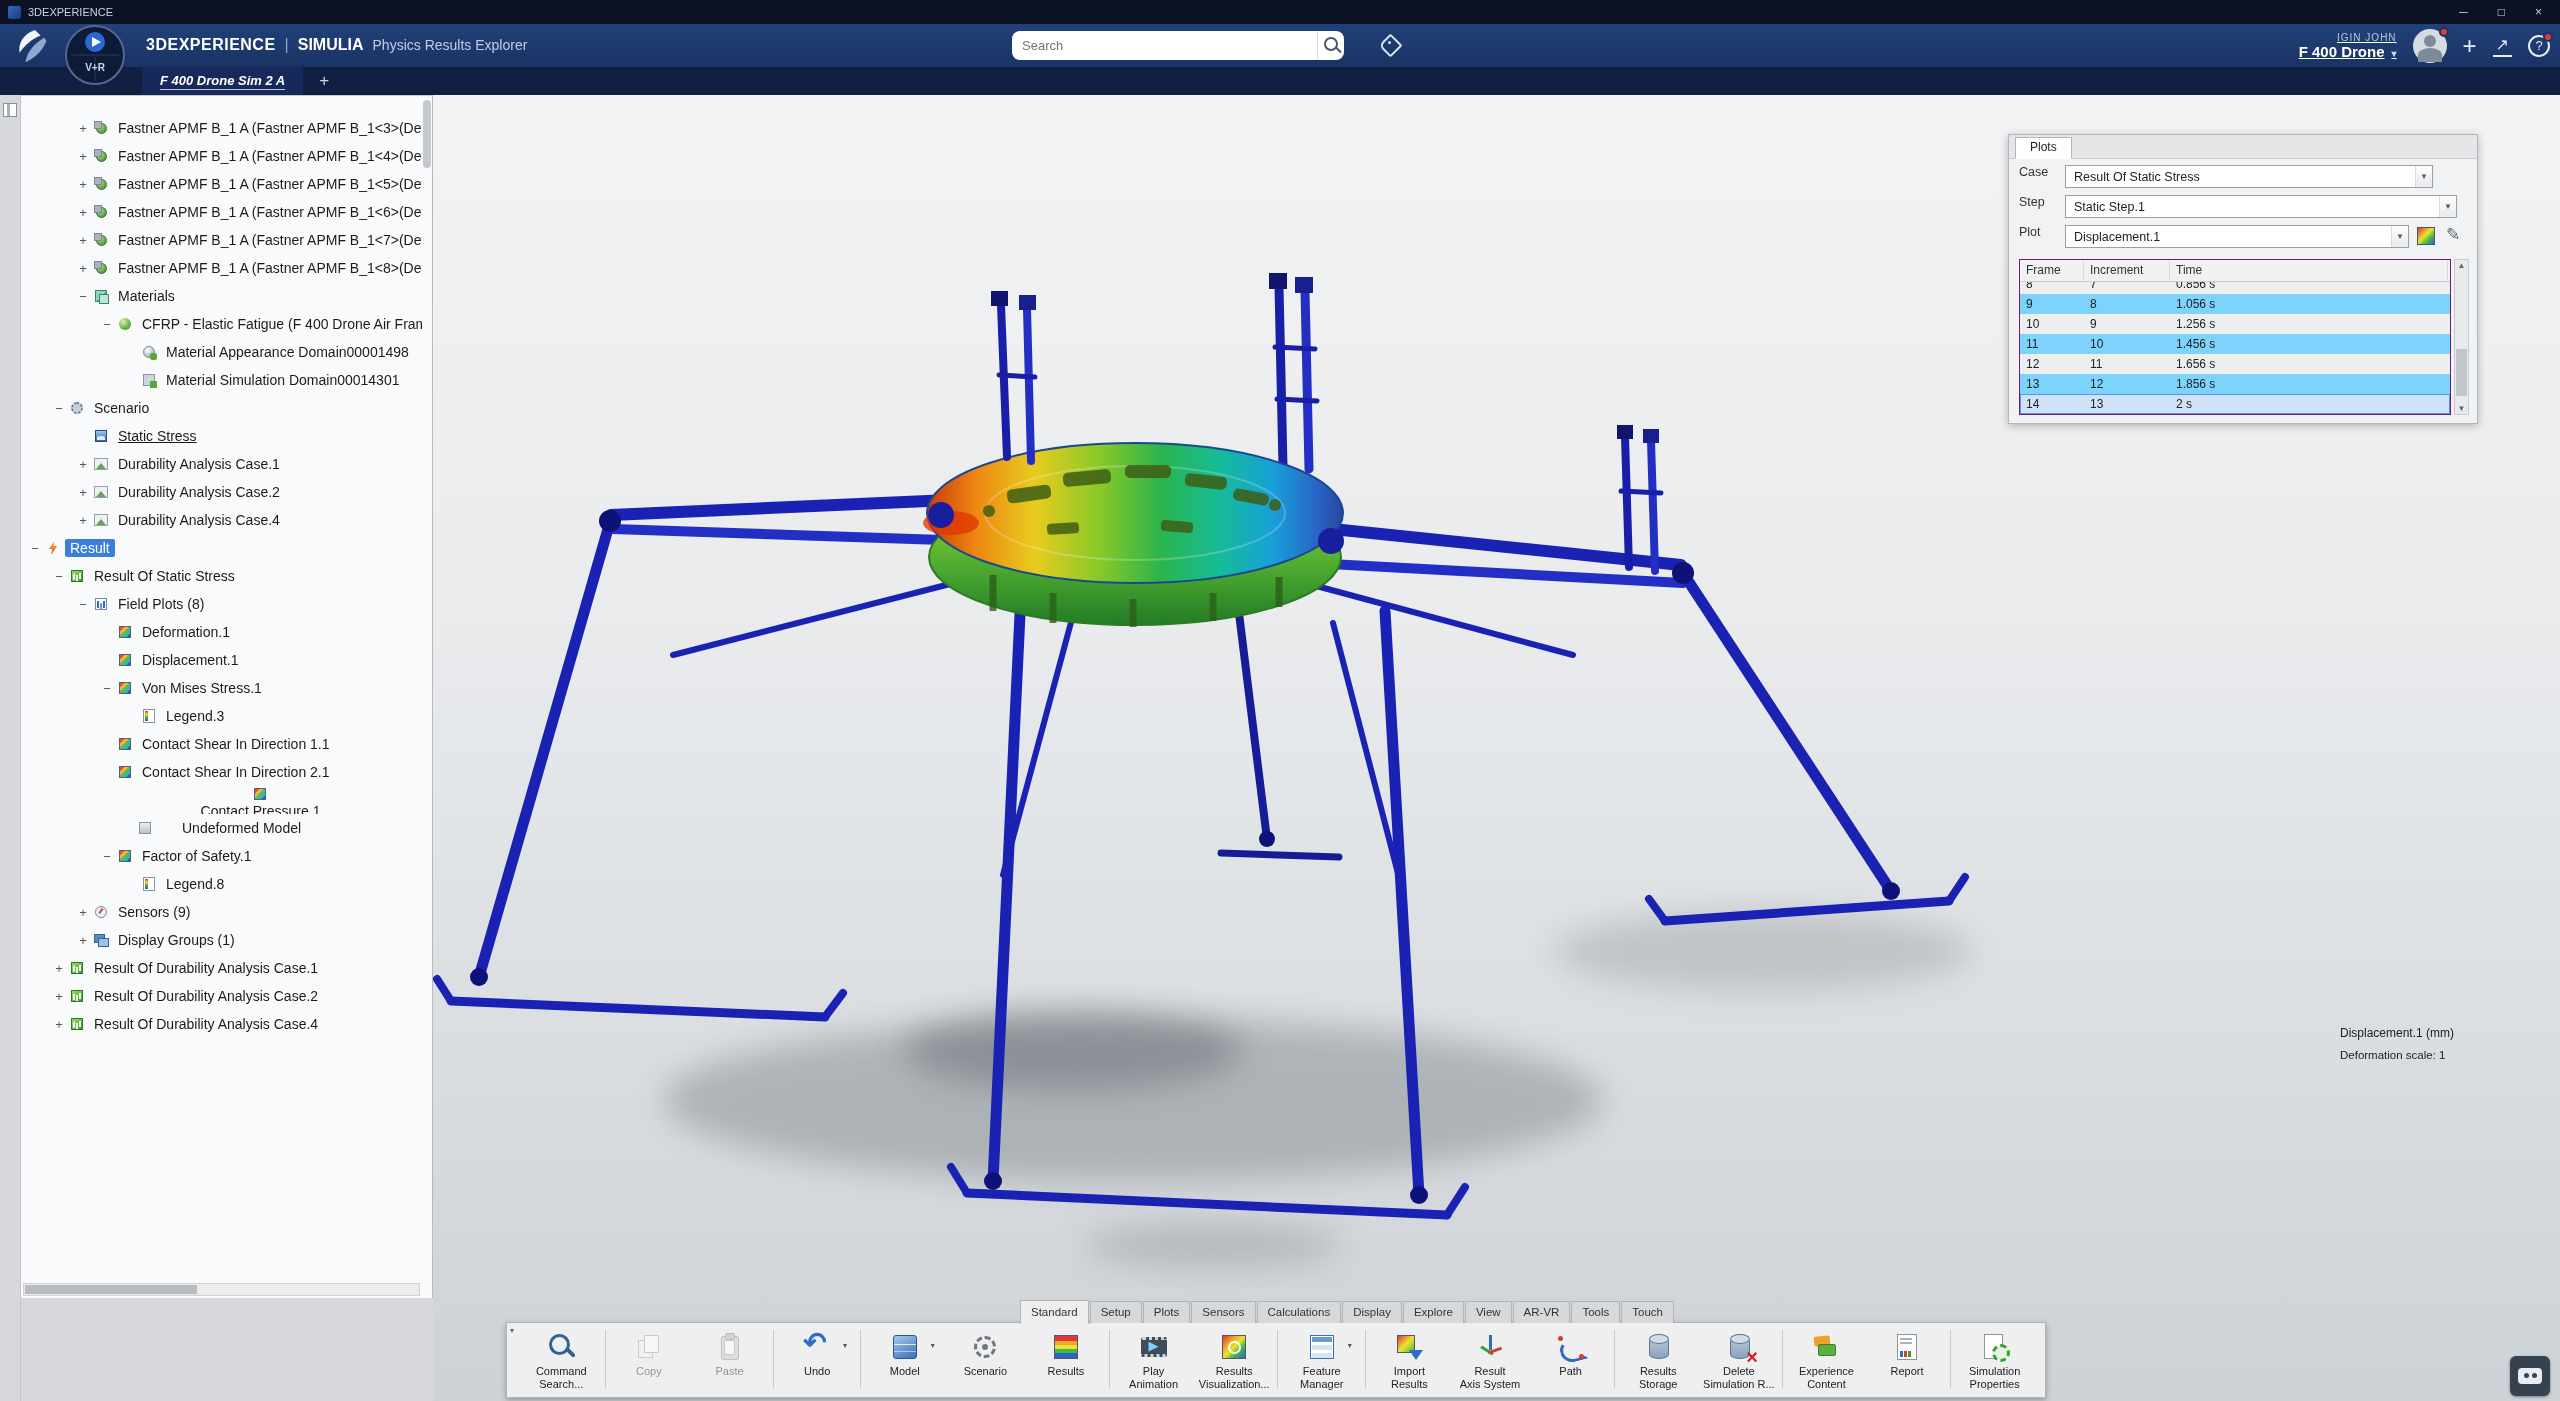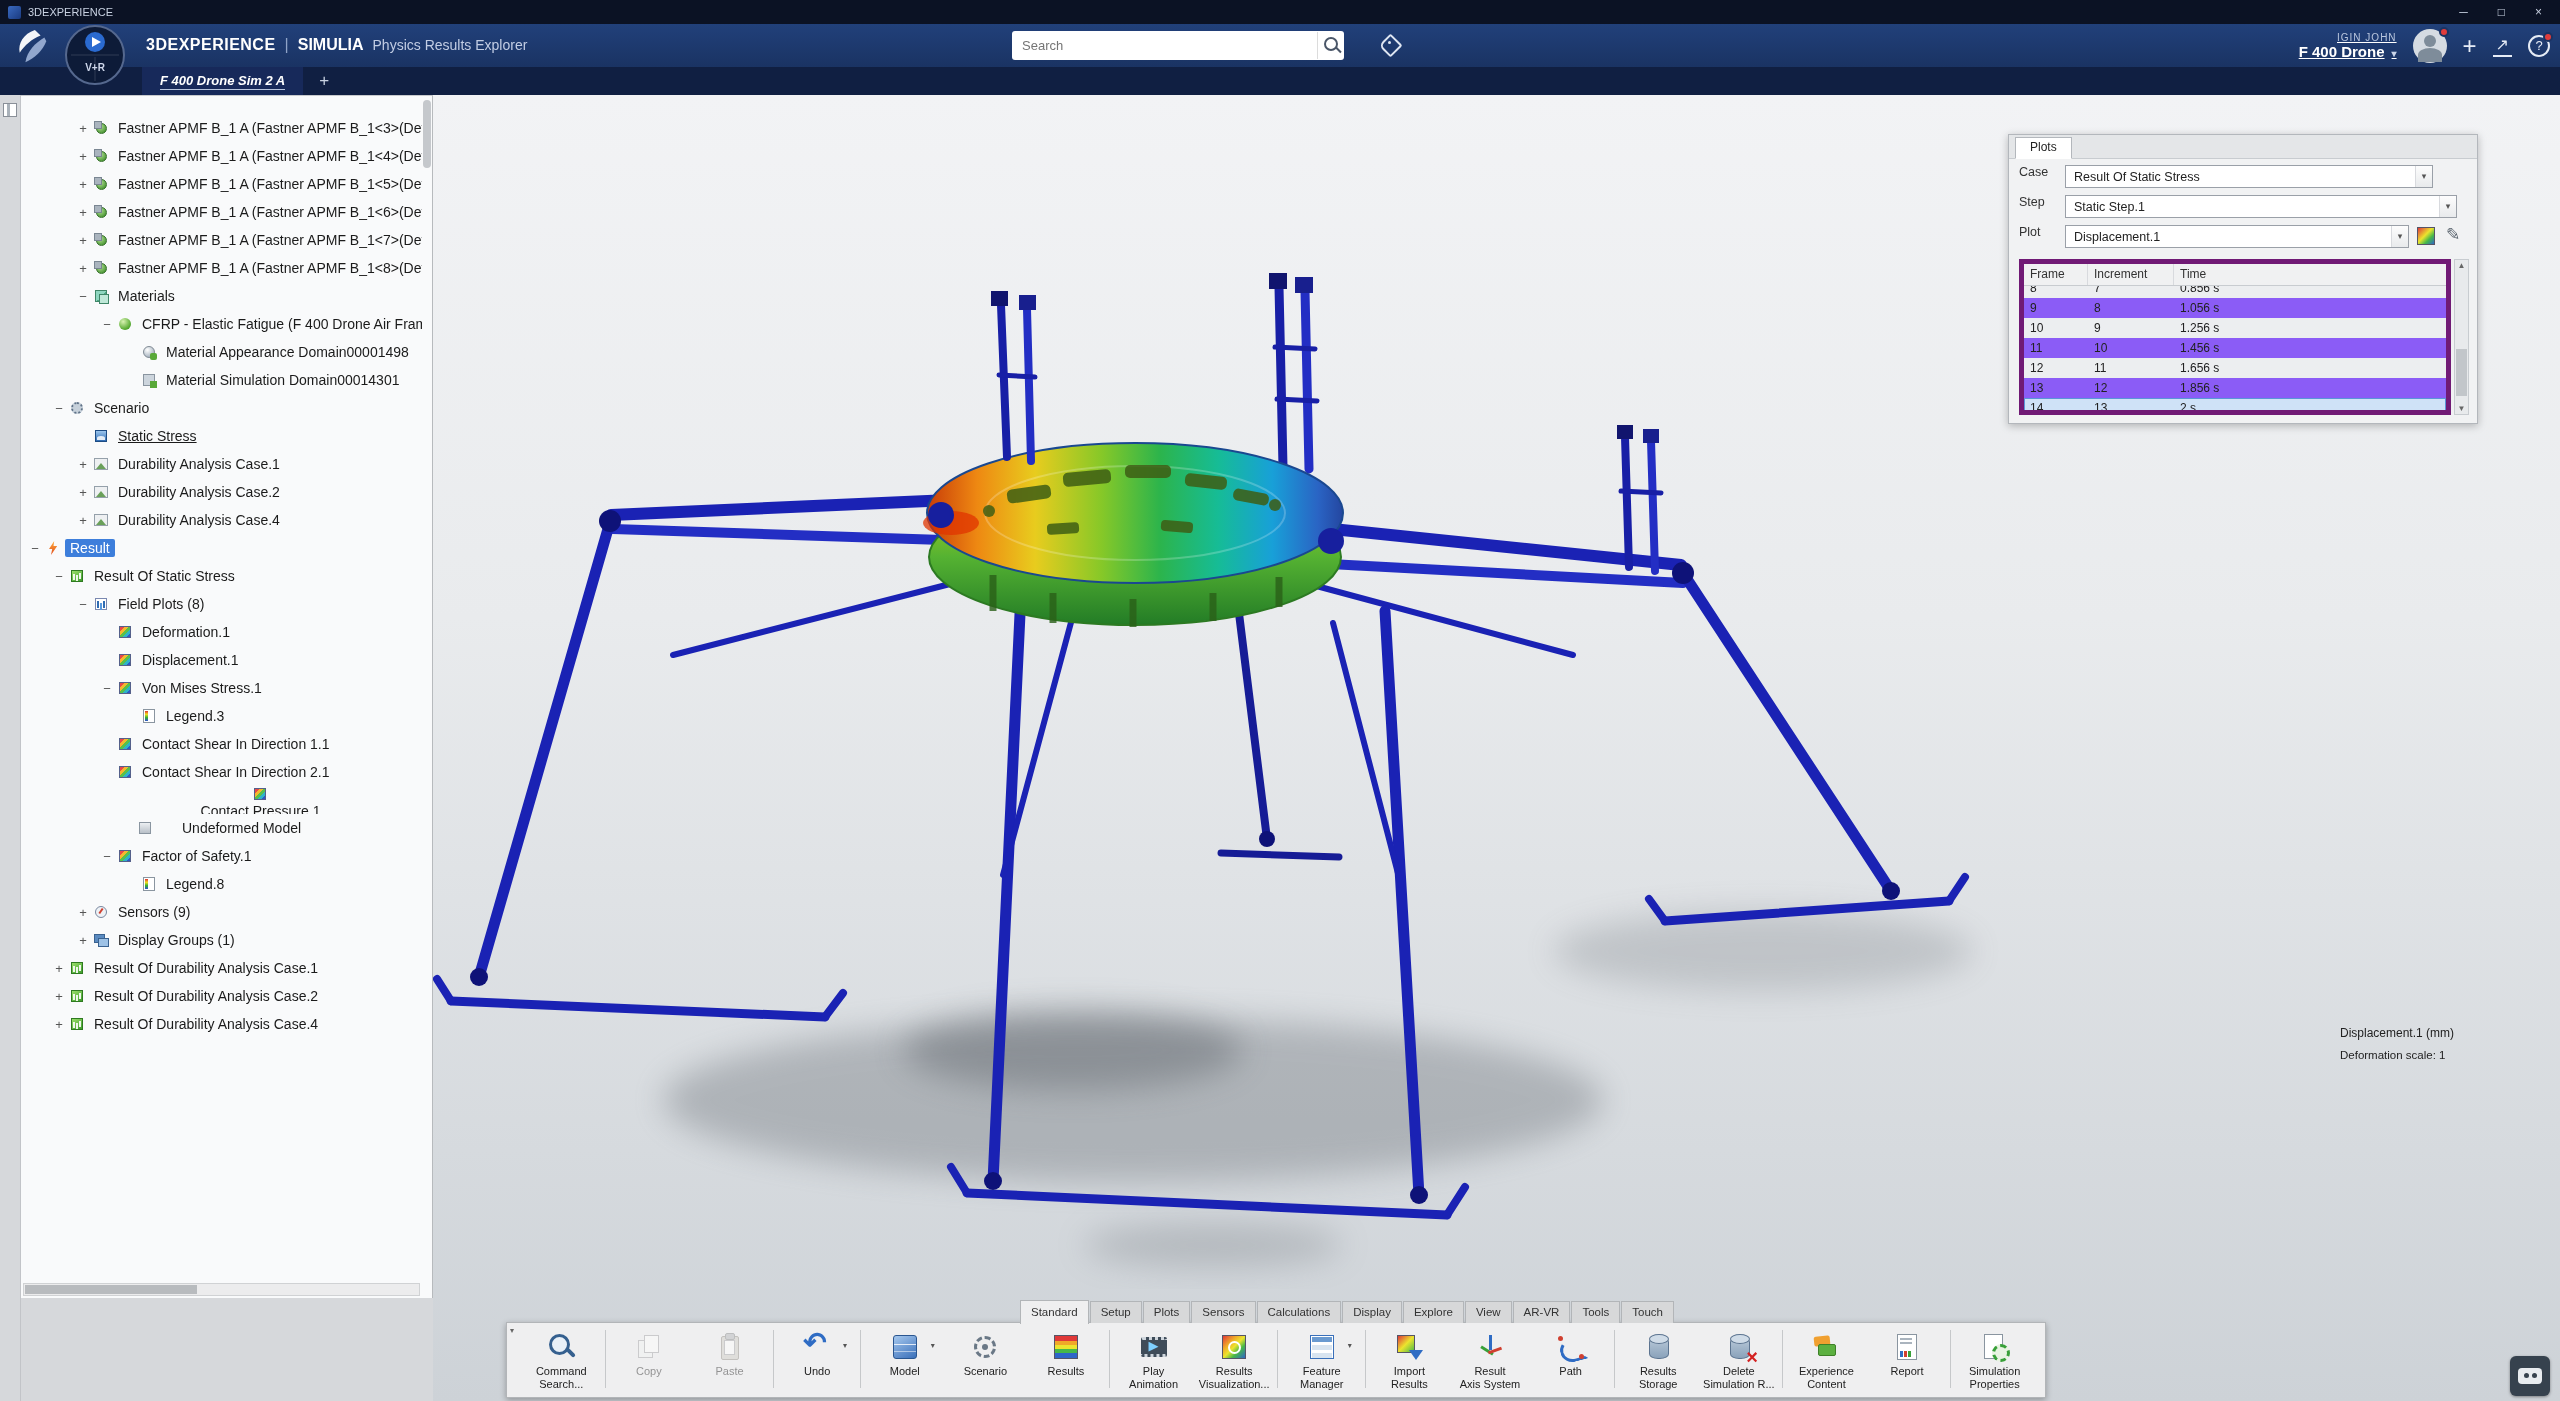--- a/index.html
+++ b/index.html
@@ -14,21 +14,21 @@
   .wincontrols span{cursor:default;}
 
   
   .header{position:absolute;left:0;top:24px;width:100%;height:43px;background:linear-gradient(180deg,#21407a,#1a3363);z-index:20;}
   .dslogo{position:absolute;left:12px;top:4px;width:42px;height:38px;}
   .brand{position:absolute;left:146px;top:12px;color:#fff;font-size:16px;white-space:nowrap;}
   .b1{font-weight:bold;letter-spacing:.5px;}
   .bsep{margin:0 9px;color:#8fa3c8;}
   .b2{font-weight:bold;}
   .b3{margin-left:9px;color:#c2cde4;font-size:14px;}
-  .searchbox{position:absolute;left:1012px;top:7px;width:332px;height:29px;background:#fff;border-radius:3px;display:flex;align-items:center;gap:32px;}
+  .searchbox{position:absolute;left:1012px;top:7px;width:332px;height:29px;background:#fff;border-radius:8px;display:flex;align-items:center;gap:32px;}
   .searchbox input{flex:1;border:none;outline:none;padding:0 10px;font-size:13px;color:#333;background:transparent;font-family:inherit;}
   .mag{width:27px;height:27px;position:relative;flex:none;border-left:1px solid #dcdcdc;}
   .mag::before{content:'';position:absolute;left:6px;top:5px;width:10px;height:10px;border:2px solid #4a5668;border-radius:50%;}
   .mag::after{content:'';position:absolute;left:17px;top:17px;width:7px;height:2px;background:#4a5668;transform:rotate(45deg);}
   .tagbtn{position:absolute;left:1378px;top:9px;width:24px;height:24px;}
   .tagbtn::before{content:'';position:absolute;left:4px;top:4px;width:13px;height:13px;border:2px solid #dfe6f2;border-radius:2px 2px 2px 6px;transform:rotate(45deg);}
   .tagbtn::after{content:'';position:absolute;left:10px;top:8px;width:3px;height:3px;background:#dfe6f2;border-radius:50%;}
   .usercluster{position:absolute;right:10px;top:2px;height:40px;display:flex;align-items:center;gap:16px;color:#fff;}
   .usertext{text-align:right;line-height:1.15;text-decoration:underline;}
   .u1{font-size:10px;color:#b9c6de;letter-spacing:1px;}
@@ -107,21 +107,21 @@
   .ptitle{height:24px;background:#e4e6e8;border-bottom:1px solid #c8ccd0;position:relative;}
   .ptab{position:absolute;left:6px;top:2px;bottom:-1px;background:#fff;border:1px solid #b3b7bc;border-bottom:1px solid #fff;padding:2px 14px 0;font-size:12px;color:#222;}
   .pfrow{display:flex;margin:6px 10px 0;height:24px;font-size:12.5px;color:#333;}
   .pflabel{width:46px;flex:none;}
   .pfselect{height:23px;background:#fff;border:1px solid #9aa0a8;display:flex;align-items:center;font-size:12.5px;color:#222;}
   .pfvalue{flex:1;padding:0 8px;white-space:nowrap;overflow:hidden;}
   .pfchev{width:17px;text-align:center;color:#555;font-size:9px;border-left:1px solid #d8dade;background:linear-gradient(#fdfdfd,#e8eaec);height:100%;line-height:21px;flex:none;}
   .pficon{width:22px;height:22px;position:relative;margin-left:6px;flex:none;display:inline-block;}
   .pficon.i-plot-settings::before{content:'';position:absolute;inset:2px;border:1px solid #556;background:linear-gradient(135deg,#e03838,#ece42e 45%,#46b848 70%,#2e66c8);}
   .pficon.i-edit::before{content:'✎';position:absolute;left:3px;top:-1px;font-size:17px;color:#5a646e;}
-  .ptable{position:absolute;left:10px;right:26px;top:124px;bottom:8px;background:#8b5cf6;border:5px solid #701a75;overflow:hidden;}
+  .ptable{position:absolute;left:10px;right:26px;top:124px;bottom:8px;background:#7dd3fc;border:1px solid #701a75;overflow:hidden;}
   .pthead{display:flex;height:22px;background:#f0f1f2;border-bottom:1px solid #c8ccd0;font-size:12px;color:#333;}
   .pthcell{padding:3px 6px;border-right:1px solid #d8dade;flex:none;}
   .ptbody{position:absolute;top:22px;left:0;right:0;bottom:0;overflow:hidden;}
   .ptrow{display:flex;height:20px;font-size:12px;color:#222;align-items:center;}
   .ptrow.zebra{background:#eceef0;}
   .ptrow.sel{background:#cfe2f7;box-shadow:inset 0 0 0 1px #5a96d8;}
   .ptcell{padding:0 6px;flex:none;white-space:nowrap;overflow:hidden;}
   .ptscroll{position:absolute;right:8px;top:124px;bottom:8px;width:15px;background:#e8eaec;border:1px solid #c8ccd0;font-size:8px;color:#666;text-align:center;}
   .pts-up{position:absolute;top:1px;left:0;right:0;}
   .pts-down{position:absolute;bottom:1px;left:0;right:0;}

